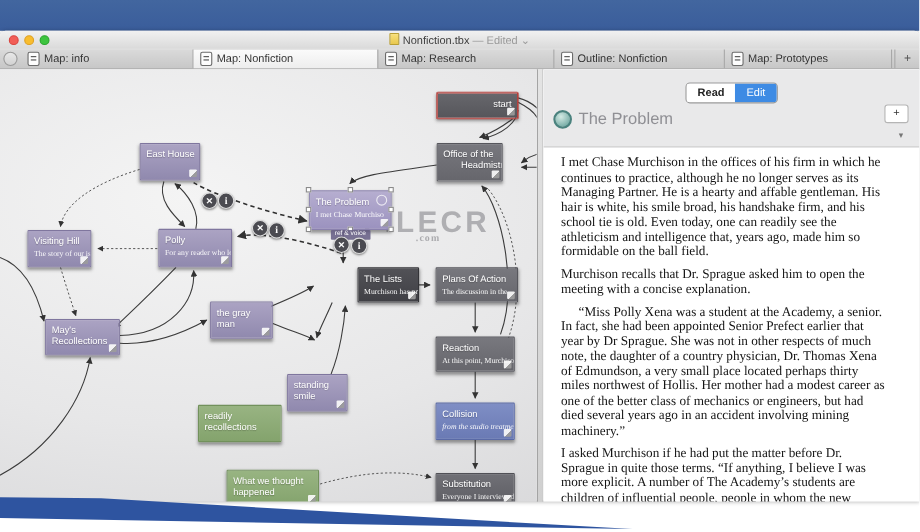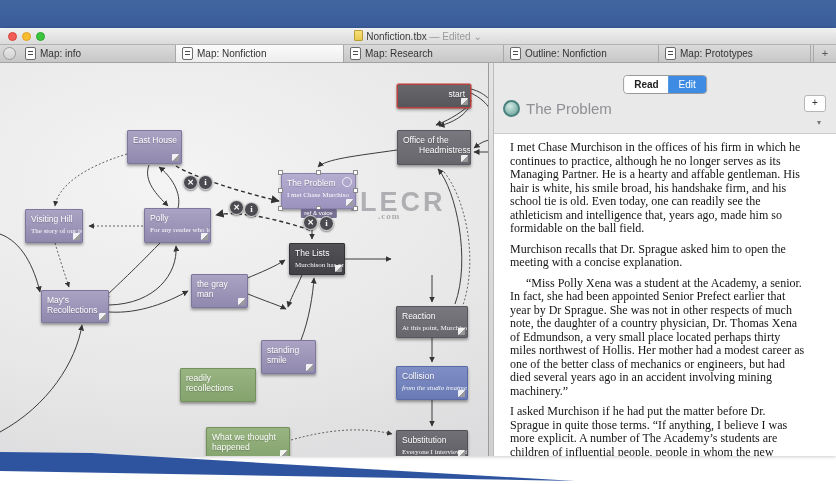--- a/index.html
+++ b/index.html
@@ -43,21 +43,21 @@
            border-left:1px solid #9b9b9b;border-right:1px solid #bcbcbc;}
   .text-panel{flex:1;display:flex;flex-direction:column;background:#fff;overflow:hidden;}
   
   .node{position:absolute;border-radius:1px;color:#fff;box-shadow:0 2px 3px rgba(40,40,40,.45);box-sizing:border-box;}
   .node .ttl{font-size:8.5px;line-height:10px;padding:4px 5px 0;text-shadow:0 1px 1px rgba(0,0,0,.25);white-space:nowrap;overflow:hidden;}
   .node .sub{font-family:"Liberation Serif",serif;font-size:7px;line-height:8px;padding:3px 5px 0;opacity:.95;white-space:nowrap;overflow:hidden;}
   .node .sub.it{font-style:italic;}
   .purple{background:linear-gradient(#aba3c3,#9089ae);border:1px solid #7f769e;}
   .purplesel{background:linear-gradient(#b6aed0,#9b92bf);border:1px solid #8a81ad;}
   .dark{background:linear-gradient(#67676c,#56565b);border:1px solid #48484d;}
-  .darkest{background:linear-gradient(#525257,#404045);border:1px solid #343438;}
+  .darkest{background:linear-gradient(#525257,#404045);border:1px solid #343438;margin-left:36px;}
   .gray{background:linear-gradient(#78787e,#66666c);border:1px solid #56565c;}
   .gray2{background:linear-gradient(#707076,#5e5e64);border:1px solid #505056;}
   .greenN{background:linear-gradient(#98b482,#84a36d);border:1px solid #72915c;}
   .blueN{background:linear-gradient(#7f8ec5,#6a7ab4);border:1px solid #5a6aa6;}
   .redsel{border:1.5px solid #b5403c !important;box-shadow:0 0 0 .5px #b5403c,0 2px 3px rgba(40,40,40,.45);}
   .note-icon{position:absolute;right:2px;bottom:2px;width:7px;height:7px;border-radius:1px;
              background:linear-gradient(135deg,#fafafa 55%,#9c9c9c 56%);opacity:.92;}
   .handle{position:absolute;width:5px;height:5px;background:#fff;border:1px solid #8a8a8a;box-sizing:border-box;}
   .link-widget{position:absolute;right:3px;top:3px;width:8px;height:8px;border-radius:50%;
                border:1px solid rgba(255,255,255,.75);}
@@ -184,21 +184,21 @@
         </svg>
 
         <div class="watermark">
           <span>FILECR</span>
           <span class="com">.com</span>
         </div>
       <div class="node dark redsel" style="left: 397px; top: 21px; width: 74px; height: 24px; text-align: right;">
             <div class="ttl">start</div>
             <span class="note-icon"></span>
           </div>
-          <div class="node gray" style="left: 397px; top: 67px; width: 74px; height: 35px;">
+          <div class="node gray" style="left: 397px; top: 67px; width: 60px; height: 35px;">
             <div class="ttl">Office of the</div>
             <div class="ttl" style="padding-top: 0px; margin-left: 16px;">Headmistress</div>
             <span class="note-icon"></span>
           </div>
           <div class="node purple" style="left: 127px; top: 67px; width: 55px; height: 34px;">
             <div class="ttl">East House</div>
             <span class="note-icon"></span>
           </div>
           <div class="node purplesel" style="left: 281px; top: 110px; width: 75px; height: 36px;">
             <div class="ttl">The Problem</div>
@@ -223,20 +223,25 @@
           <div class="node purple" style="left: 144px; top: 145px; width: 67px; height: 35px;">
             <div class="ttl">Polly</div>
             <div class="sub">For any reader who lov</div>
             <span class="note-icon"></span>
           </div>
           <div class="node darkest" style="left: 289px; top: 180px; width: 56px; height: 32px;">
             <div class="ttl">The Lists</div>
             <div class="sub">Murchison has pre</div>
             <span class="note-icon"></span>
           </div>
+          <div class="node gray" style="left: 396px; top: 180px; width: 75px; height: 32px;">
+            <div class="ttl">Plans Of Action</div>
+            <div class="sub">The discussion in the</div>
+            <span class="note-icon"></span>
+          </div>
           <div class="node purple" style="left: 191px; top: 211px; width: 57px; height: 34px;">
             <div class="ttl">the gray</div>
             <div class="ttl" style="padding-top: 0px;">man</div>
             <span class="note-icon"></span>
           </div>
           <div class="node purple" style="left: 41px; top: 227px; width: 68px; height: 33px;">
             <div class="ttl">May's</div>
             <div class="ttl" style="padding-top: 0px;">Recollections</div>
             <span class="note-icon"></span>
           </div>

